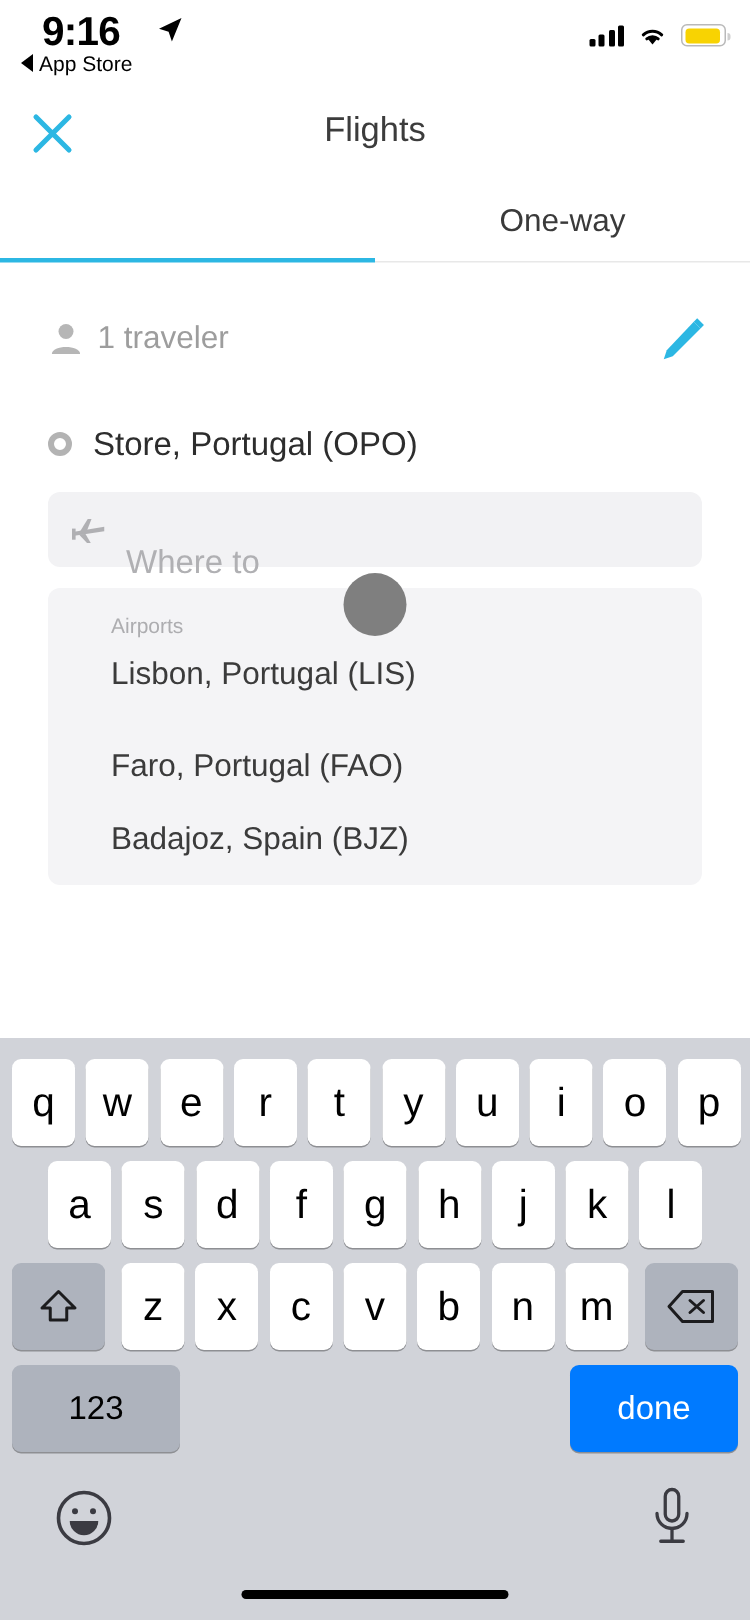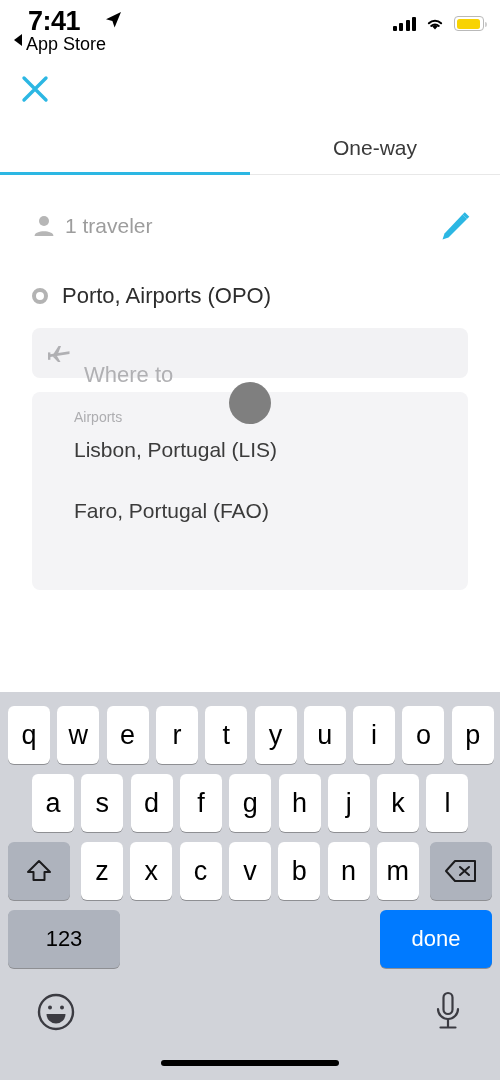--- a/index.html
+++ b/index.html
@@ -27,22 +27,22 @@
   .sb-signal i:nth-child(2){height:8px;}
   .sb-signal i:nth-child(3){height:11px;}
   .sb-signal i:nth-child(4){height:14px;}
   .sb-wifi { width:20px; height:15px; }
   .sb-batt { position:relative; width:30px; height:15px; border:1.5px solid #b9b9b9; border-radius:4px; }
   .sb-batt .fill { position:absolute; left:1.5px; top:1.5px; bottom:1.5px; width:23px; background:#f8d302; border-radius:2.5px; }
   .sb-batt .cap { position:absolute; right:-4px; top:4.5px; width:2.5px; height:5px; background:#cfcfcf; border-radius:0 2px 2px 0; }
 
   .backlabel {
     position:absolute; left:14px; top:34px;
-    font-size:18px; color:#000; font-weight:500;
-    display:flex; align-items:flex-start; gap:4px;
+    font-size:14px; color:#000; font-weight:500;
+    display:flex; align-items:center; gap:4px;
   }
   .backlabel .tri {
     width:0; height:0;
     border-top:6px solid transparent; border-bottom:6px solid transparent;
     border-right:8px solid #000;
   }
 
   
   .navbar { position:absolute; top:62px; left:0; width:500px; height:56px; }
   .nav-title {
@@ -153,21 +153,21 @@
     position:absolute; left:161px; top:1060px;
     width:178px; height:6px; background:#000; border-radius:3px;
   }
 </style>
 </head>
 <body>
 
 <div class="phone">
 
   <div class="statusbar">
-    <div class="sb-time">7:41</div>
+    <div class="sb-time">9:16</div>
     <svg class="sb-loc" viewBox="0 0 20 20">
       <path d="M18 2 L3 9.2 L9.4 11.1 L11.6 17.6 Z" fill="#000"></path>
     </svg>
     <div class="sb-right">
       <div class="sb-signal">
         <i></i>
           <i></i>
           <i></i>
           <i></i>
       </div>
@@ -184,20 +184,21 @@
     <div class="backlabel">
       <span class="tri"></span>
       <span>App Store</span>
     </div>
   </div>
 
   <div class="navbar">
     <svg class="nav-close" viewBox="0 0 40 40">
       <path d="M9 9 L31 31 M31 9 L9 31" stroke="#2cb7e3" stroke-width="3.4" stroke-linecap="round"></path>
     </svg>
+    <div class="nav-title">Flights</div>
   </div>
 
   <div class="tabs">
     <div class="tab right">
       <span>One-way</span>
     </div>
     <div class="tab-underline"></div>
     <div class="tabs-hairline"></div>
   </div>
 
@@ -210,37 +211,38 @@
       <span class="traveler-label">1 traveler</span>
     </div>
     <svg class="edit-btn" viewBox="0 0 40 38">
       <path d="M28.5 6.5 L33 11 L14.5 29.5 L8.5 31.5 L10.5 25.5 Z" fill="#2cb7e3"></path>
       <path d="M30.8 4.2 L35.3 8.7 L33 11 L28.5 6.5 Z" fill="#2cb7e3"></path>
     </svg>
   </div>
 
   <div class="origin-row">
     <span class="ring-icon"></span>
-    <span class="origin-text">Porto, Airports (OPO)</span>
+    <span class="origin-text">Store, Portugal (OPO)</span>
   </div>
 
   <div class="dest-field">
     <svg class="plane-icon" viewBox="0 0 26 22">
       <path d="M2.5 12.6 L23.5 9.2 L23.5 12.1 L2.5 15.3 Z" fill="#b0b0b3"></path>
       <path d="M6.5 13.6 L12.5 4.0 L15.0 4.0 L11.5 13.0 Z" fill="#b0b0b3"></path>
       <path d="M6.5 14.2 L12.0 20.0 L14.5 20.0 L11.0 14.0 Z" fill="#b0b0b3"></path>
       <rect x="2.0" y="10.4" width="2.4" height="7.4" fill="#b0b0b3"></rect>
     </svg>
     <input class="dest-input" type="text" placeholder="Where to" style="">
   </div>
 
   <div class="suggest-panel">
     <div class="suggest-header">Airports</div>
     <div class="suggest-item i0">Lisbon, Portugal (LIS)</div>
     <div class="suggest-item i1">Faro, Portugal (FAO)</div>
+    <div class="suggest-item i2">Badajoz, Spain (BJZ)</div>
   </div>
 
   <div class="touch-dot"></div>
 
   <div class="keyboard">
     <div class="kb-row1">
         <div class="kb-key" style="left: 8px;">q</div>
         <div class="kb-key" style="left: 57.3px;">w</div>
         <div class="kb-key" style="left: 106.6px;">e</div>
         <div class="kb-key" style="left: 155.9px;">r</div>

